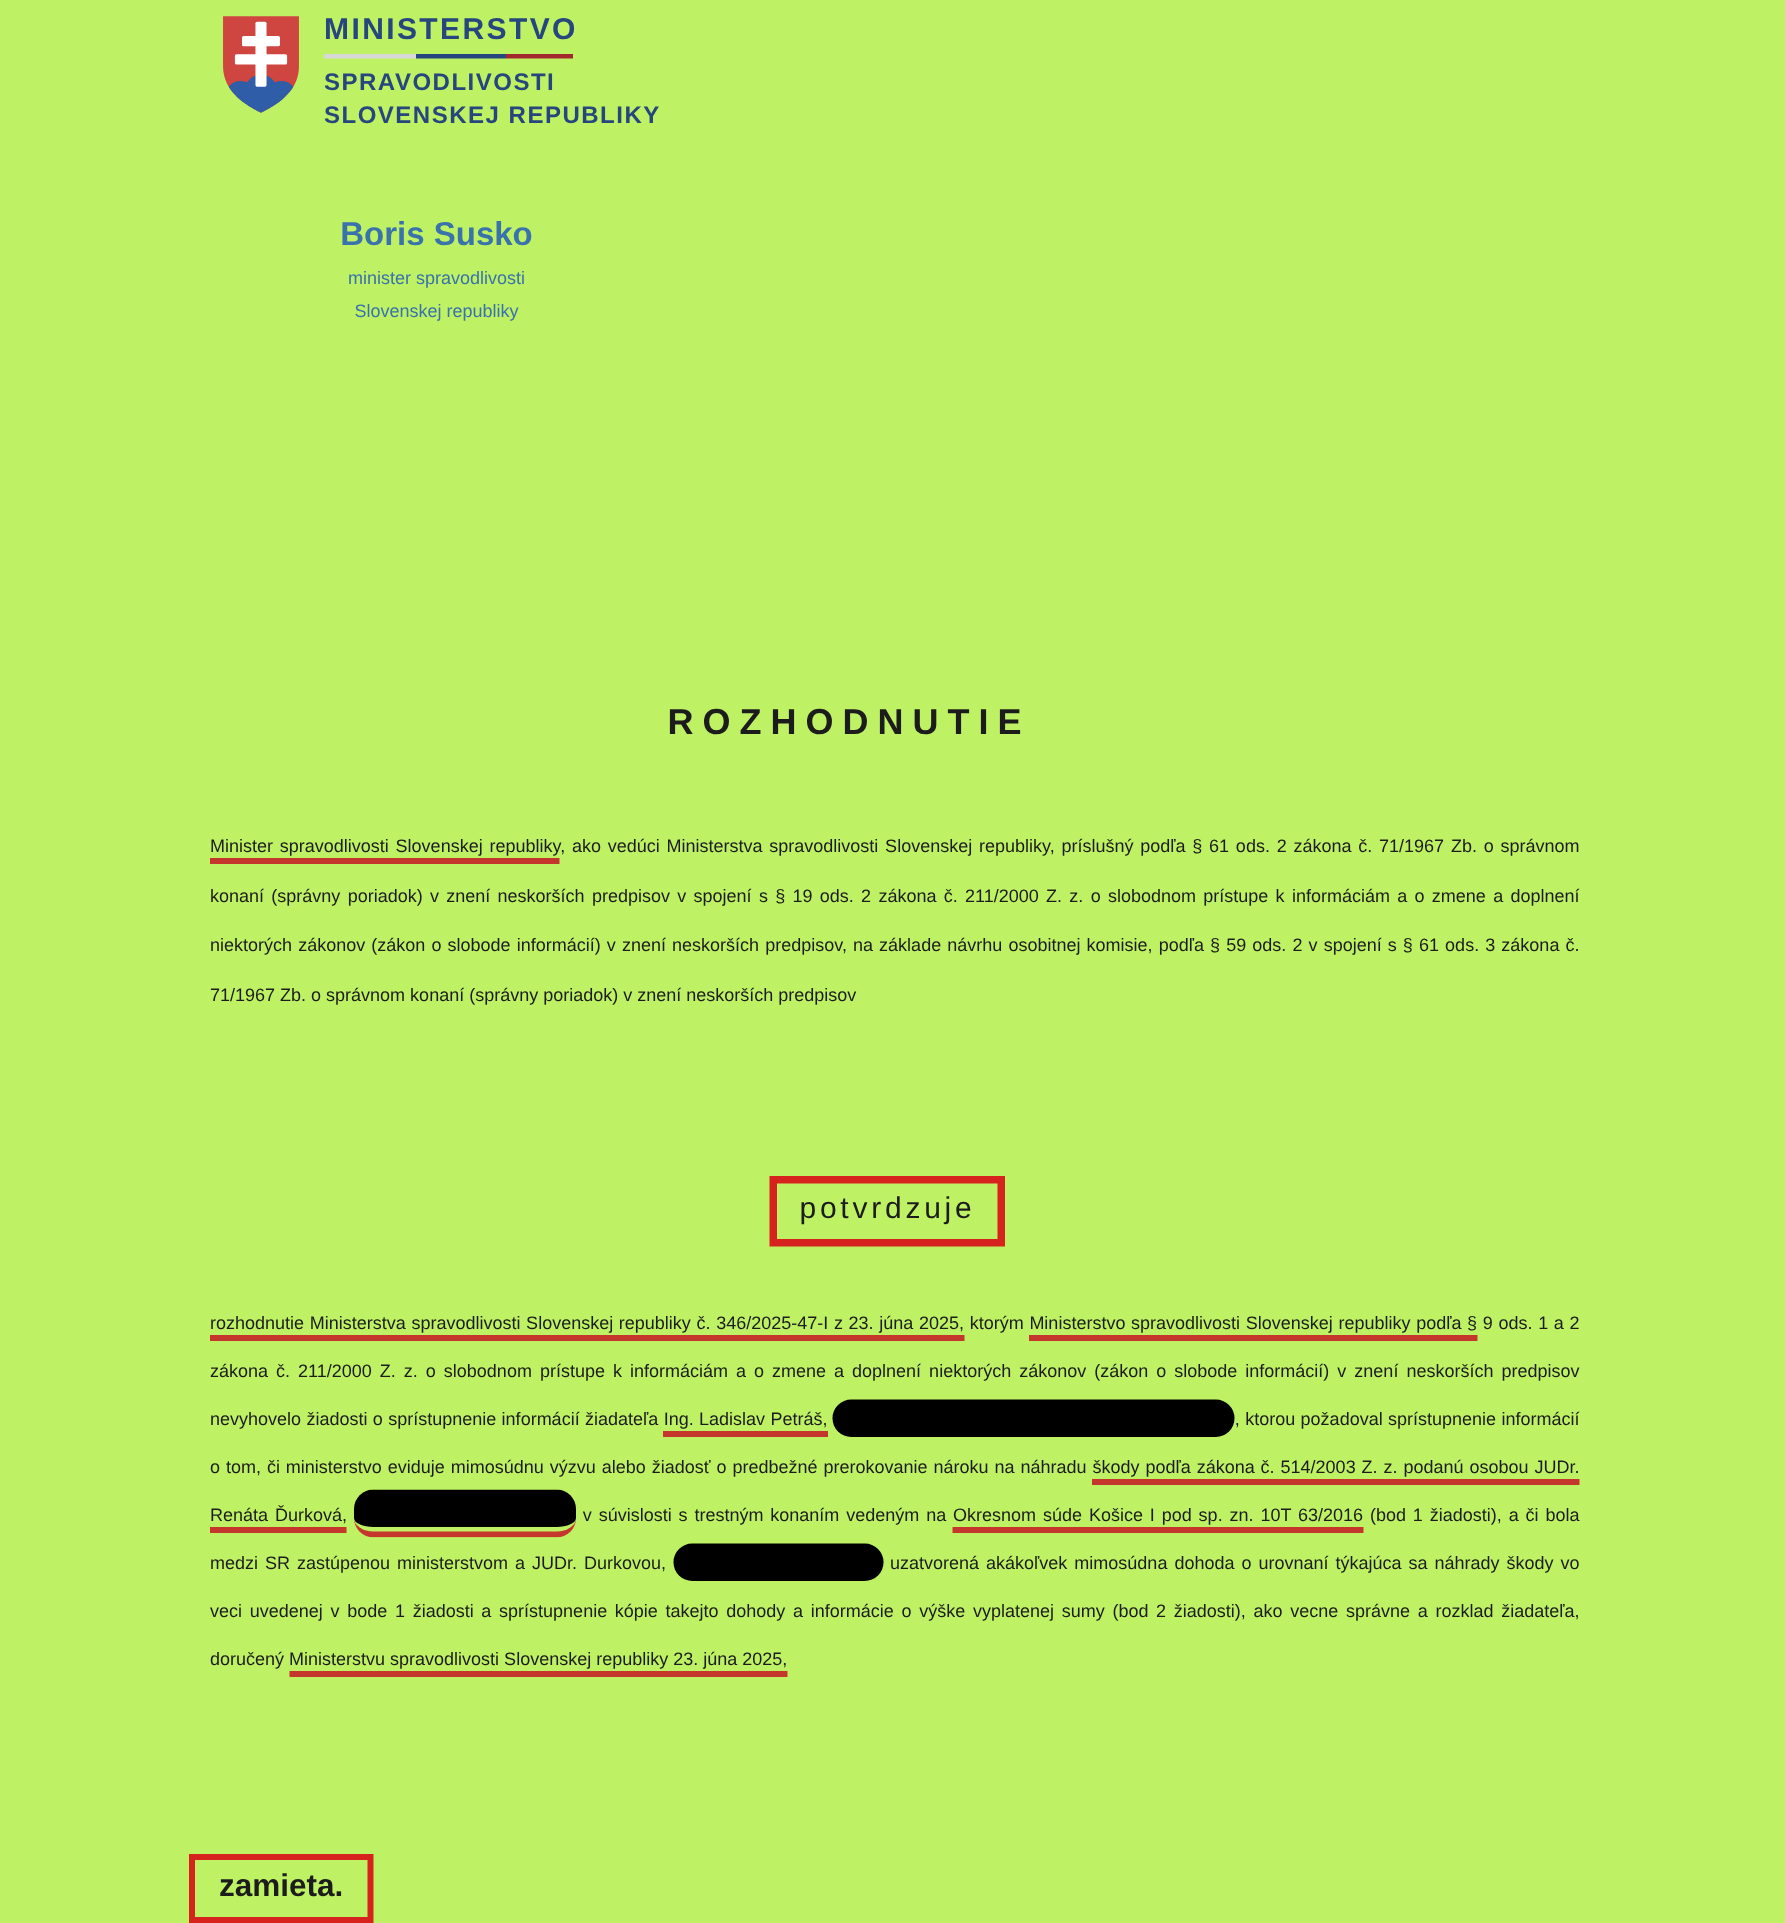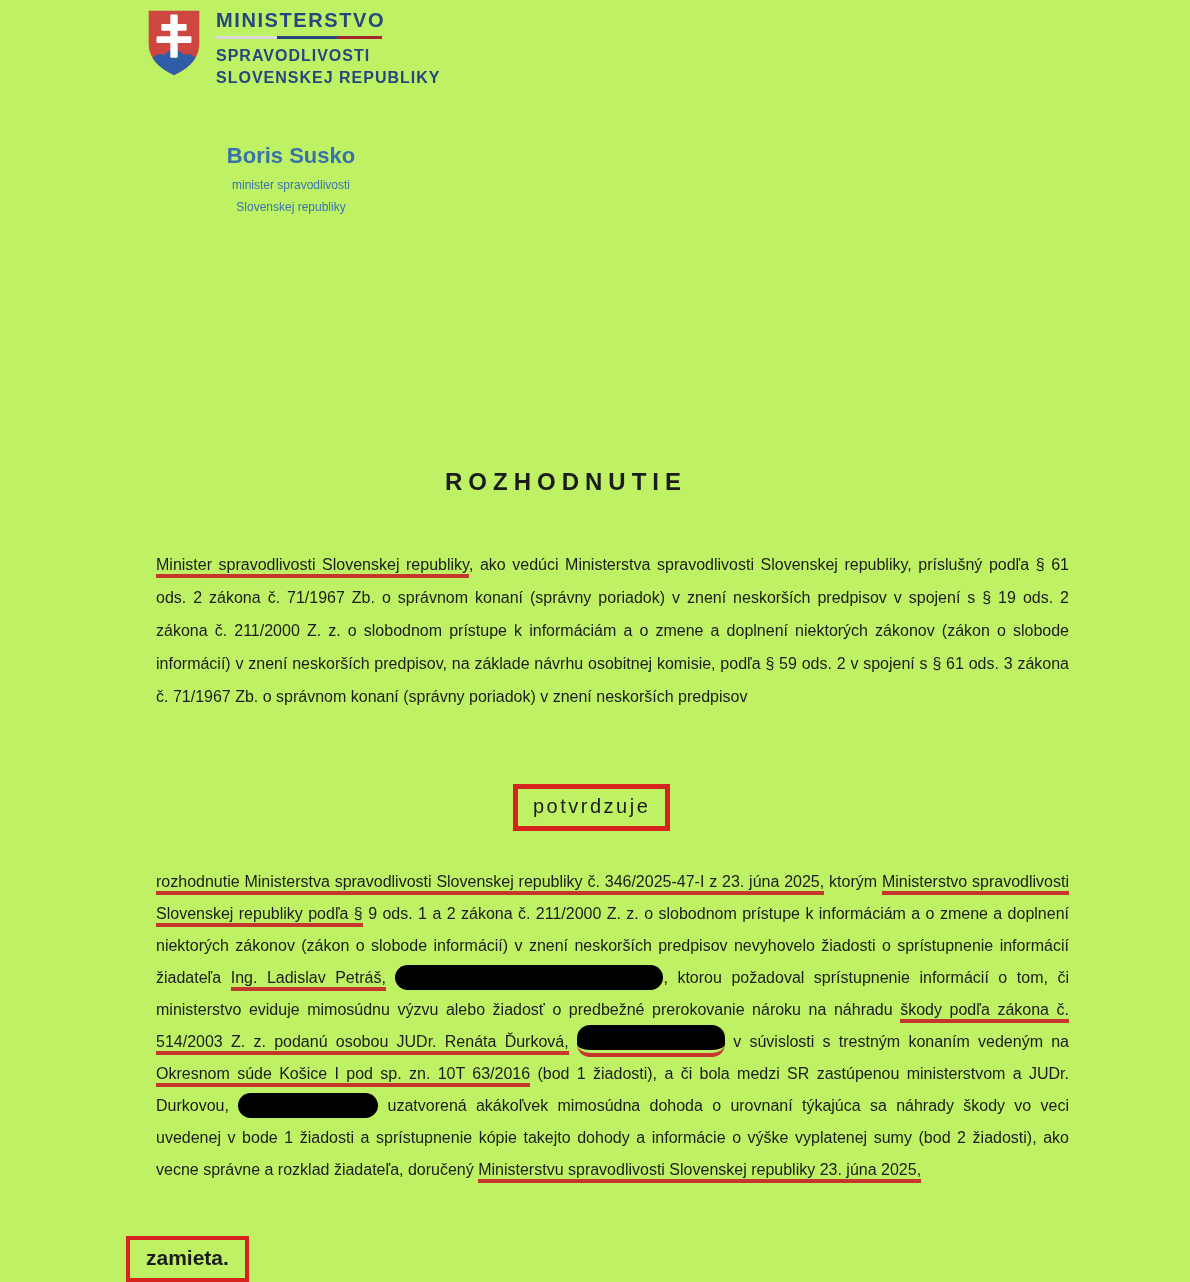--- a/index.html
+++ b/index.html
@@ -33,21 +33,21 @@
     box-sizing:border-box; border:4px solid var(--accent-red,#d7231d);
     padding:11px 0 0 18px; }
   .ref-line { font-size:20px; white-space:pre; }
   .ref-line + .ref-line { margin-top:17px; }
 
   
   .doc-title { position:absolute; left:0; top:468px; width:1132px; text-align:center;
     font-size:24px; font-weight:700; letter-spacing:6px; }
 
   
-  .para { position:absolute; left:140px; width:913px; font-size:16px; text-align:justify;margin-left:16px; }
+  .para { position:absolute; left:140px; width:913px; font-size:12px; text-align:justify; }
   .para1 { top:548px; line-height:33px; }
   .para2 { top:866px; line-height:32px; }
 
   .underline-red { border-bottom:4px solid var(--underline-red,#c5372c); padding-bottom:1px; }
 
   .redaction { display:inline-block; height:25px; background:#000;
     border-radius:13px; vertical-align:middle; margin-top:-3px; }
   .redaction.underline-red { padding-bottom:3px; border-bottom:4px solid var(--underline-red,#c5372c);
     background-clip:content-box; }
 

